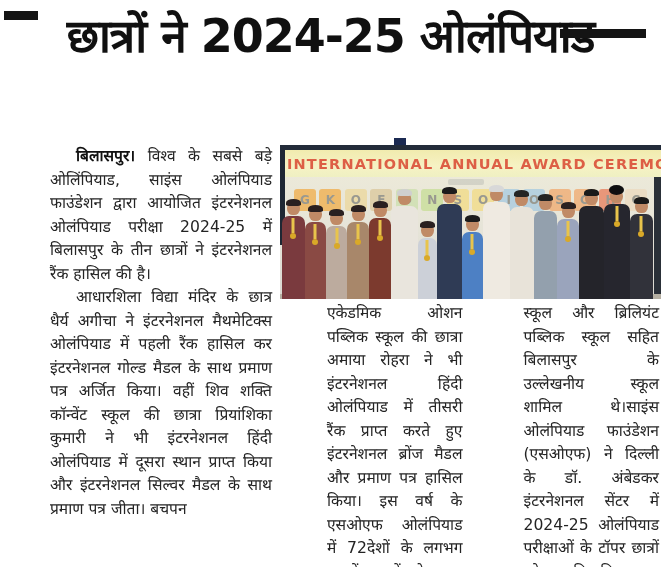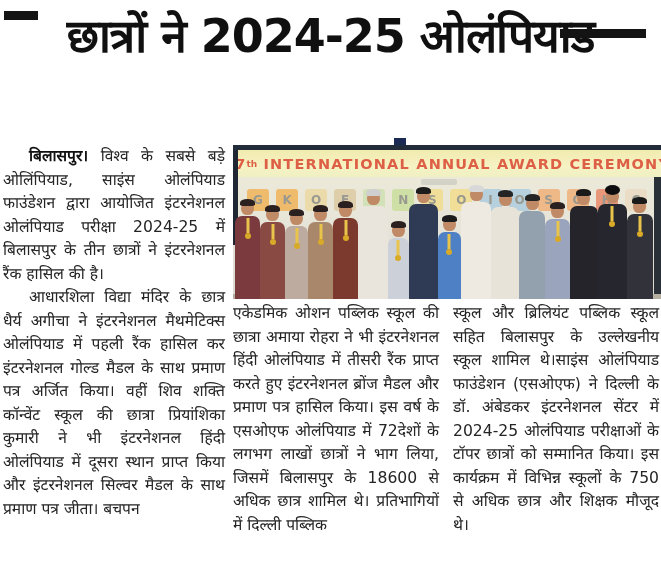--- a/index.html
+++ b/index.html
@@ -15,21 +15,21 @@
   .headline{
     margin:8px 2px 0 2px;text-align:center;
     font-weight:800;font-size:46px;line-height:57px;letter-spacing:-1px;color:#101010;
     font-family:"DejaVu Sans",sans-serif;
   }
   .content{
     position:absolute;left:3px;right:0;top:145px;bottom:0;
     display:flex;
   }
   .col{
-    font-size:15.6px;line-height:23.5px;text-align:justify;color:#242424;
+    font-size:15.6px;line-height:23.5px;text-align:justify;color:#242424;margin-left:47px;
   }
   .col p{margin:0;text-indent:26px;}
   .col p.cont{text-indent:0;}
   .lead-word{font-weight:bold;color:#111;}
   #col1{width:222px;flex:0 0 222px;margin-right:8px;}
   .right-zone{flex:1;display:flex;flex-direction:column;min-width:0;}
 
   
   .photo{
     position:relative;height:154px;flex:0 0 154px;overflow:hidden;

